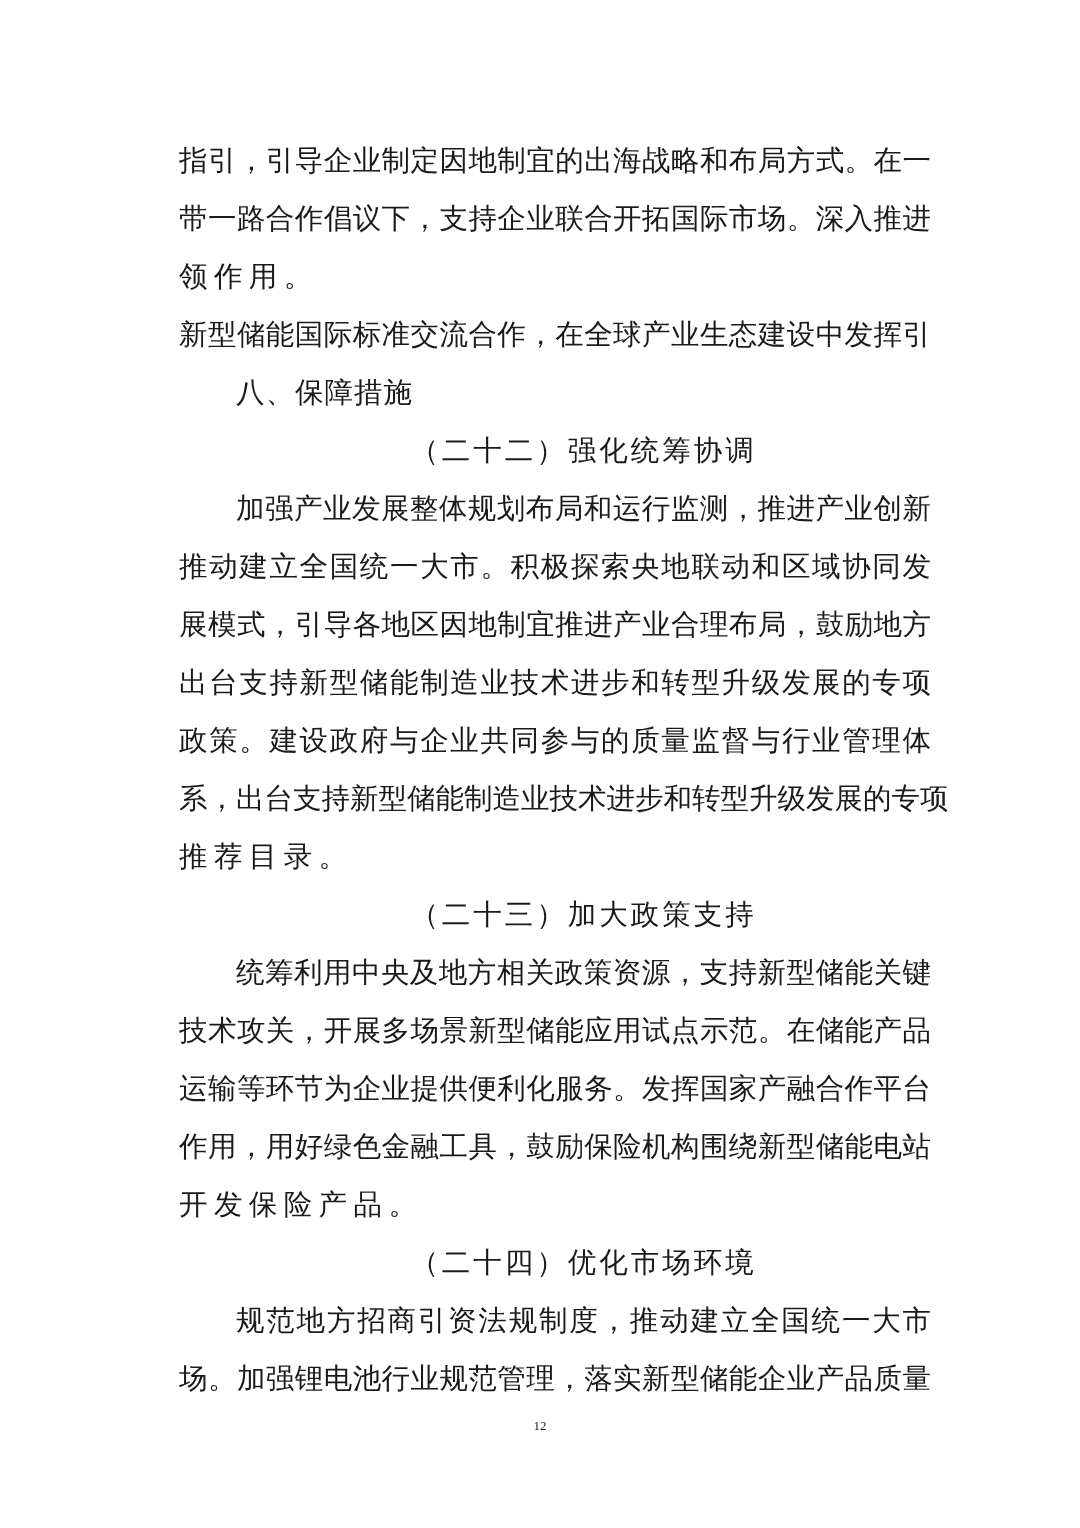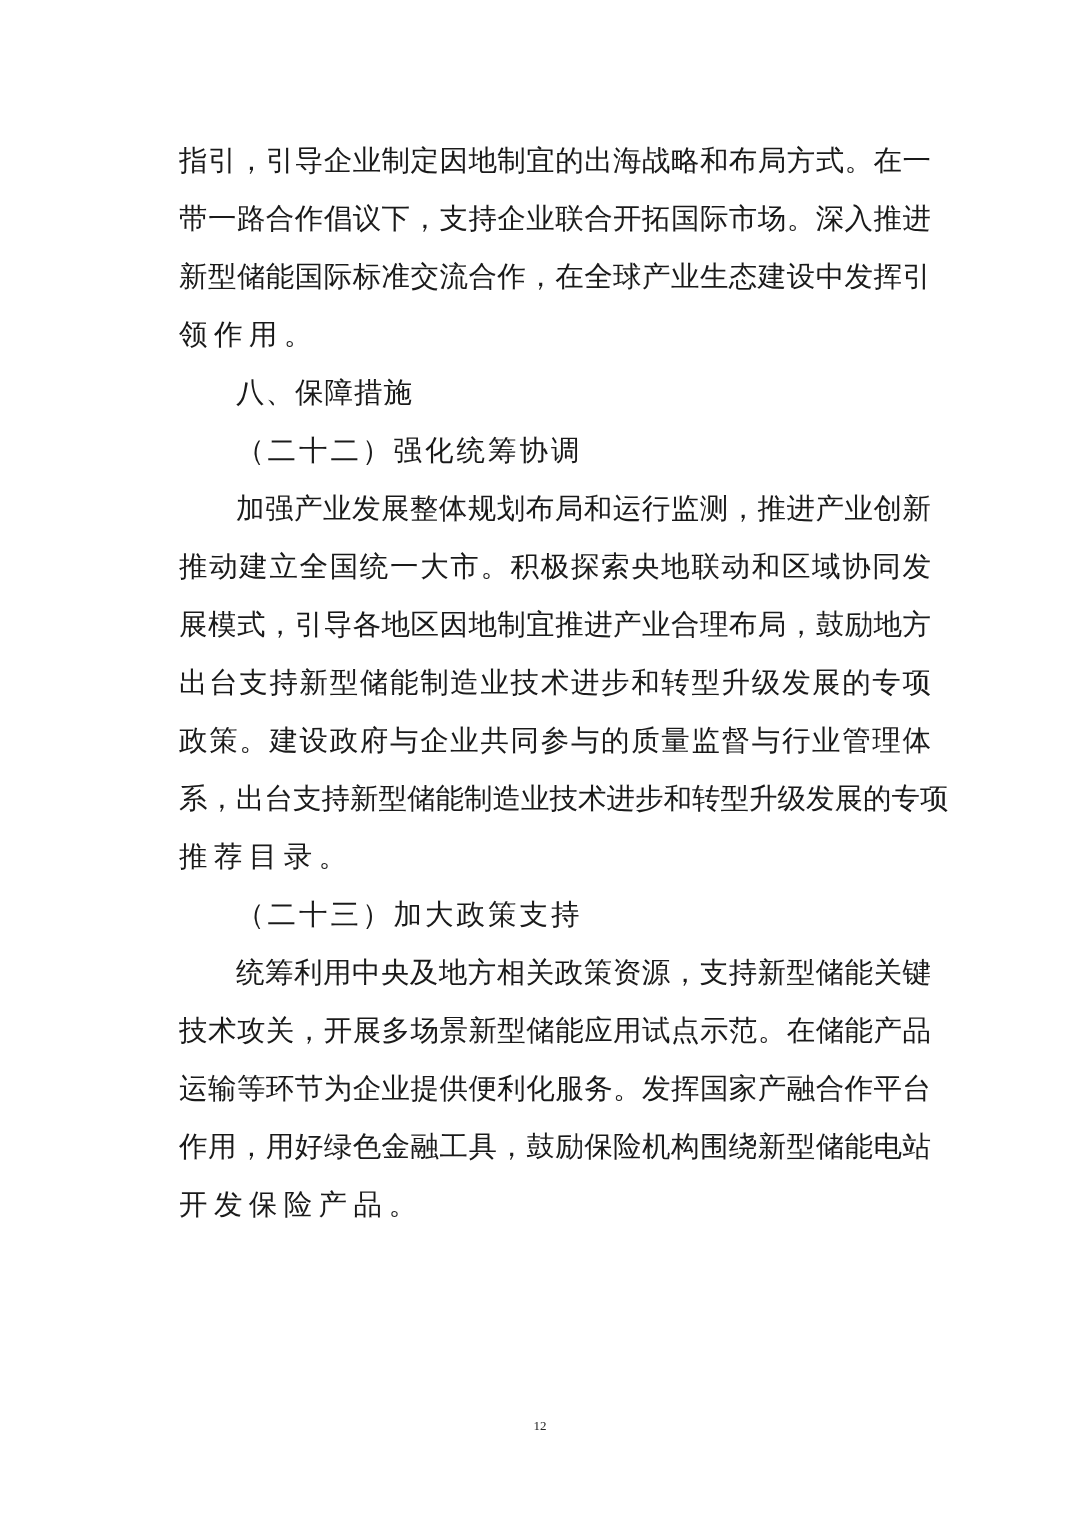--- a/index.html
+++ b/index.html
@@ -39,42 +39,43 @@
     }
     .section-heading {
       font-family: "DejaVu Sans", "Liberation Sans", sans-serif;
       font-weight: normal;
       letter-spacing: 1px;
       padding-left: 57px;
     }
     .sub-heading {
       padding-left: 57px;
       letter-spacing: 3px;
+      text-align: center;
     }
     .page-number {
       position: absolute;
       left: 0;
       width: 1080px;
       top: 1418px;
       text-align: center;
       font-family: "Liberation Serif", serif;
       font-size: 13px;
       color: #222;
     }
   </style>
 </head>
 <body>
 
 <div class="page">
 
   <div>
     <div class="line justify">指引，引导企业制定因地制宜的出海战略和布局方式。在一</div>
     <div class="line justify">带一路合作倡议下，支持企业联合开拓国际市场。深入推进</div>
+    <div class="line">领作用。</div>
     <div class="line justify">新型储能国际标准交流合作，在全球产业生态建设中发挥引</div>
-    <div class="line">领作用。</div>
   </div>
 
   <div class="line section-heading">八、保障措施</div>
 
   <div>
     <div class="line sub-heading">（二十二）强化统筹协调</div>
     <div class="line justify indent">加强产业发展整体规划布局和运行监测，推进产业创新</div>
     <div class="line justify">推动建立全国统一大市。积极探索央地联动和区域协同发</div>
     <div class="line justify">展模式，引导各地区因地制宜推进产业合理布局，鼓励地方</div>
     <div class="line justify">出台支持新型储能制造业技术进步和转型升级发展的专项</div>
@@ -85,16 +86,21 @@
 
   <div>
     <div class="line sub-heading">（二十三）加大政策支持</div>
     <div class="line justify indent">统筹利用中央及地方相关政策资源，支持新型储能关键</div>
     <div class="line justify">技术攻关，开展多场景新型储能应用试点示范。在储能产品</div>
     <div class="line justify">运输等环节为企业提供便利化服务。发挥国家产融合作平台</div>
     <div class="line justify">作用，用好绿色金融工具，鼓励保险机构围绕新型储能电站</div>
     <div class="line">开发保险产品。</div>
   </div>
 
+  <div>
+    <div class="line sub-heading">（二十四）优化市场环境</div>
+    <div class="line justify indent">规范地方招商引资法规制度，推动建立全国统一大市</div>
+    <div class="line justify">场。加强锂电池行业规范管理，落实新型储能企业产品质量</div>
+  </div>
 
 </div>
 
 <div class="page-number">12</div>
 
 </body></html>

